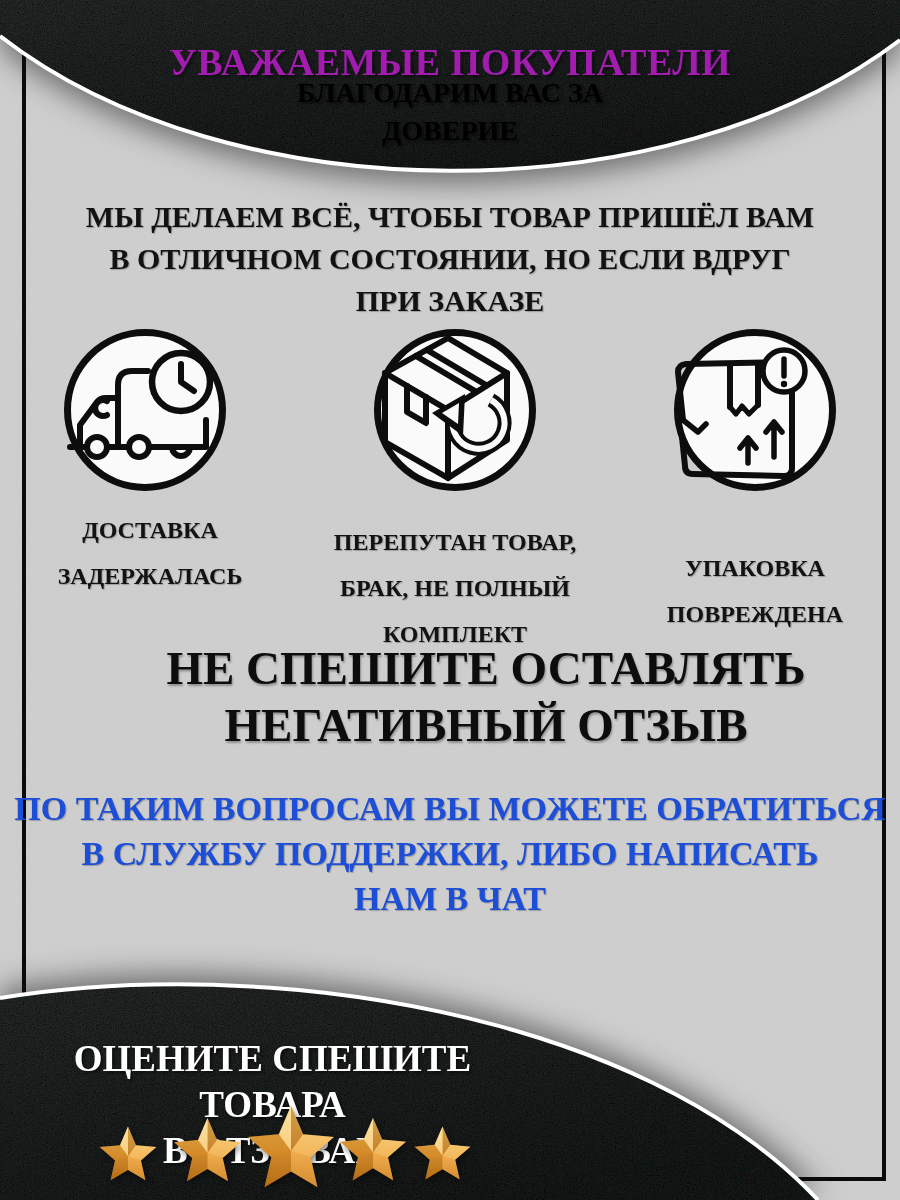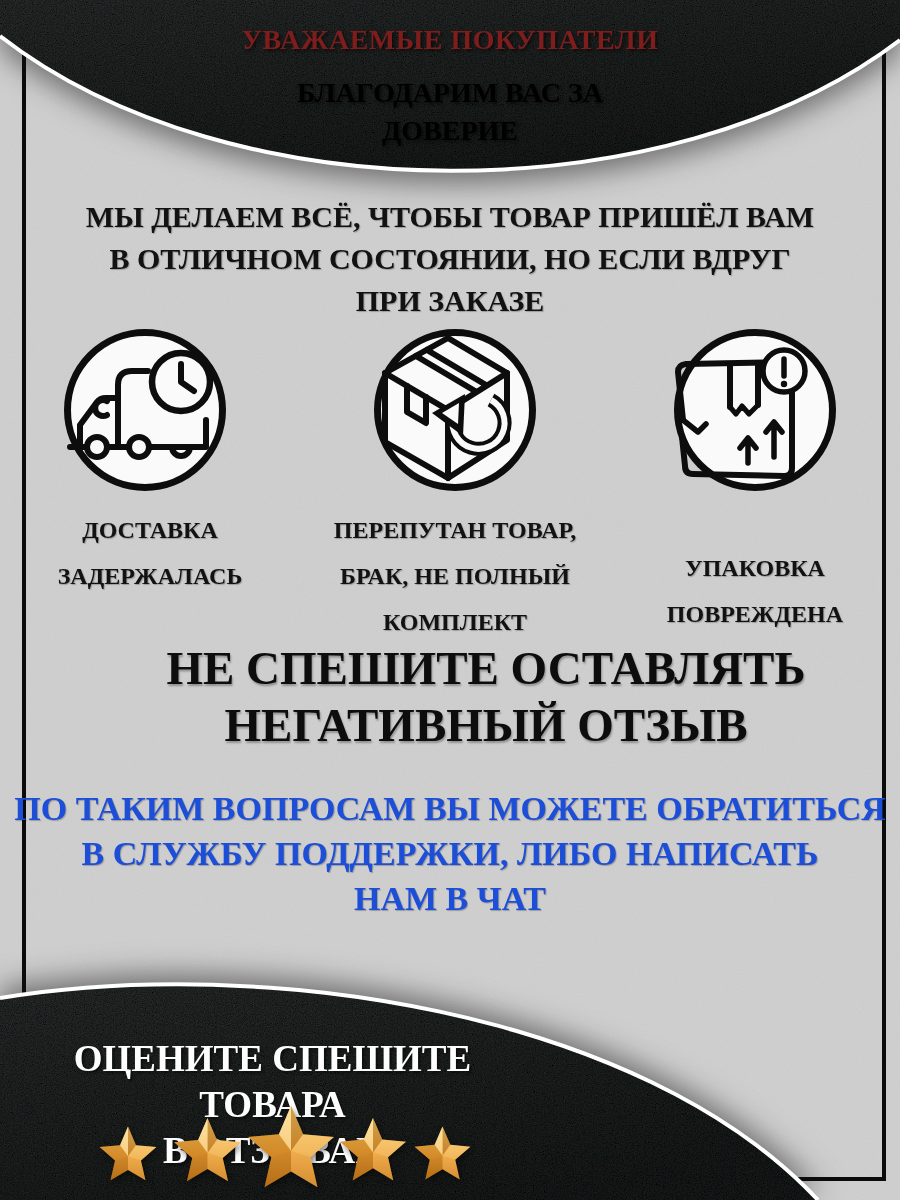--- a/index.html
+++ b/index.html
@@ -14,33 +14,33 @@
   .panel-frame{
     position:absolute;left:22px;top:40px;width:864px;height:1141px;
     border:4px solid #0b0b0b;box-sizing:border-box;z-index:2;background:transparent;
   }
   
   .band-svg{position:absolute;left:0;z-index:3;display:block;}
   .band-top{top:0;filter:drop-shadow(0 10px 14px rgba(15,15,15,.5));}
   .band-bottom{top:930px;filter:drop-shadow(0 -8px 14px rgba(15,15,15,.5));}
   
   .txt{position:absolute;left:0;width:100%;text-align:center;white-space:pre-line;z-index:5;}
-  .hdr-title{top:24px;font-size:28px;letter-spacing:.5px;color:#7f1d1d;text-shadow:2px 2px 3px rgba(0,0,0,.55);}
+  .hdr-title{top:40px;font-size:38px;letter-spacing:.5px;color:#a21caf;text-shadow:2px 2px 3px rgba(0,0,0,.55);}
   .hdr-sub{top:74px;font-size:28px;line-height:38px;color:#000000;text-shadow:2px 2px 3px rgba(0,0,0,.5);}
   .intro{top:196px;font-size:30px;line-height:42px;color:#121212;text-shadow:1px 1px 1px rgba(0,0,0,.25);font-family:Liberation Serif, serif;}
   .headline{top:640px;font-size:47px;line-height:57px;color:#0d0d0d;text-shadow:1px 2px 2px rgba(0,0,0,.3);margin-left:36px;}
   .support{top:786px;font-size:34px;line-height:45px;color:#1d4ed8;text-shadow:1px 1px 1px rgba(0,0,0,.25);}
   .footer-title{top:1036px;left:0;width:545px;font-size:37px;line-height:46px;color:#fdfdfd;text-shadow:2px 2px 3px rgba(0,0,0,.55);}
   
   .issue-icon{position:absolute;top:325px;width:170px;height:170px;z-index:5;}
   .issue-label{position:absolute;top:507px;font-size:24px;line-height:46px;color:#121212;
                text-align:center;white-space:pre-line;z-index:5;text-shadow:1px 1px 1px rgba(0,0,0,.25);}
   .icon-1{left:60px;} .icon-2{left:370px;} .icon-3{left:670px;}
   .label-1{left:20px;width:260px;}
-  .label-2{left:300px;width:310px;}
+  .label-2{left:300px;width:310px;margin-top:12px;}
   .label-3{left:620px;width:270px;top:519px;margin-top:26px;}
   
   .star{position:absolute;z-index:6;filter:drop-shadow(2px 3px 3px rgba(0,0,0,.45));}
   .star-1{left:97px;top:1124px;width:62px;height:62px;}
   .star-2{left:171px;top:1115px;width:73px;height:73px;}
   .star-3{left:244px;top:1102px;width:94px;height:94px;}
   .star-4{left:337px;top:1115px;width:72px;height:72px;}
   .star-5{left:412px;top:1124px;width:61px;height:61px;}
 </style>
 </head>

